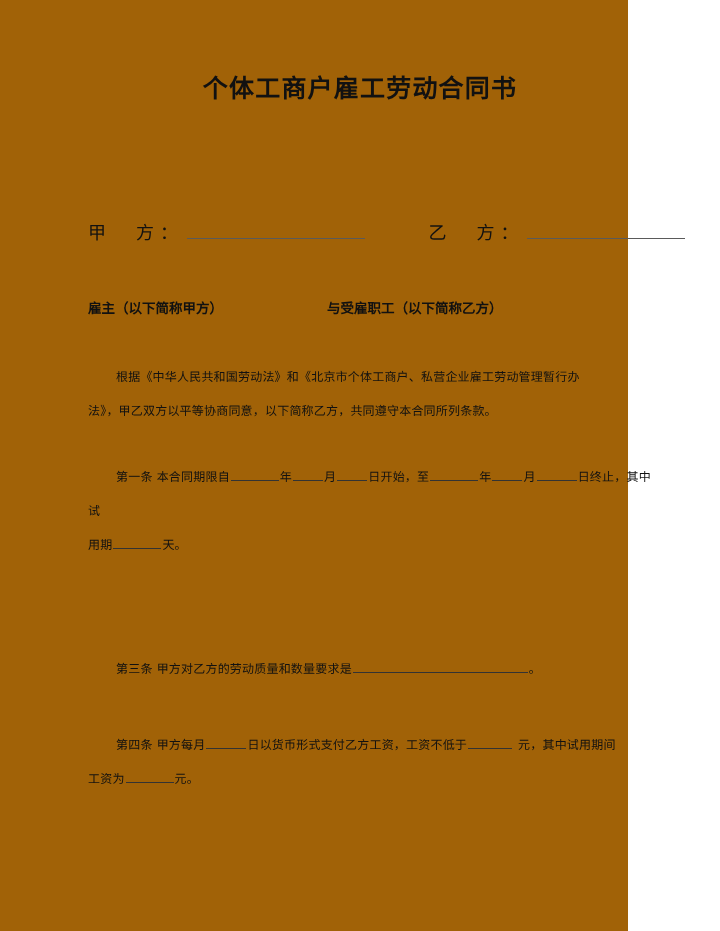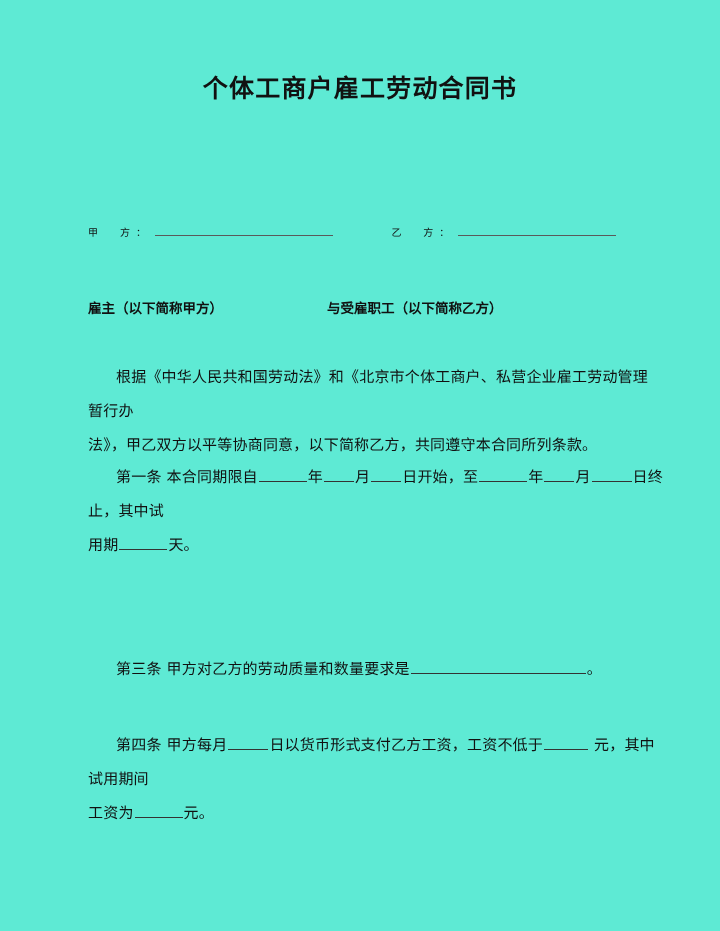--- a/index.html
+++ b/index.html
@@ -11,23 +11,23 @@
     width: 720px;
     height: 931px;
     overflow: hidden;
     font-family: "DejaVu Sans", "Liberation Sans", sans-serif;
     color: #111111;
     -webkit-font-smoothing: antialiased;
   }
 
   .page {
     position: relative;
-    width: 720px;
+    width: 628px;
     height: 931px;
-    background: #5eead4;
+    background: #a16207;
     box-sizing: border-box;
   }
 
   
   .doc-title {
     position: absolute;
     top: 74px;
     left: 0;
     width: 720px;
     text-align: center;
@@ -35,41 +35,41 @@
     font-weight: 700;
     letter-spacing: 1.2px;
     line-height: 1.2;
   }
 
   
   .block {
     position: absolute;
     left: 88px;
     width: 570px;
-    font-size: 15px;
+    font-size: 12px;
     line-height: 34px;
     letter-spacing: 0.2px;
     white-space: nowrap;
   }
   .block.wrap {
     white-space: normal;
   }
 
   .indent {
     display: inline-block;
     width: 28px;
   }
 
   
   .party-row {
     position: absolute;
     top: 220px;
     left: 88px;
     width: 570px;
-    font-size: 10px;
+    font-size: 18px;
     line-height: 26px;
     white-space: nowrap;
   }
   .party {
     display: inline-block;
     vertical-align: baseline;
   }
   .party-label {
     letter-spacing: 6px;
   }

